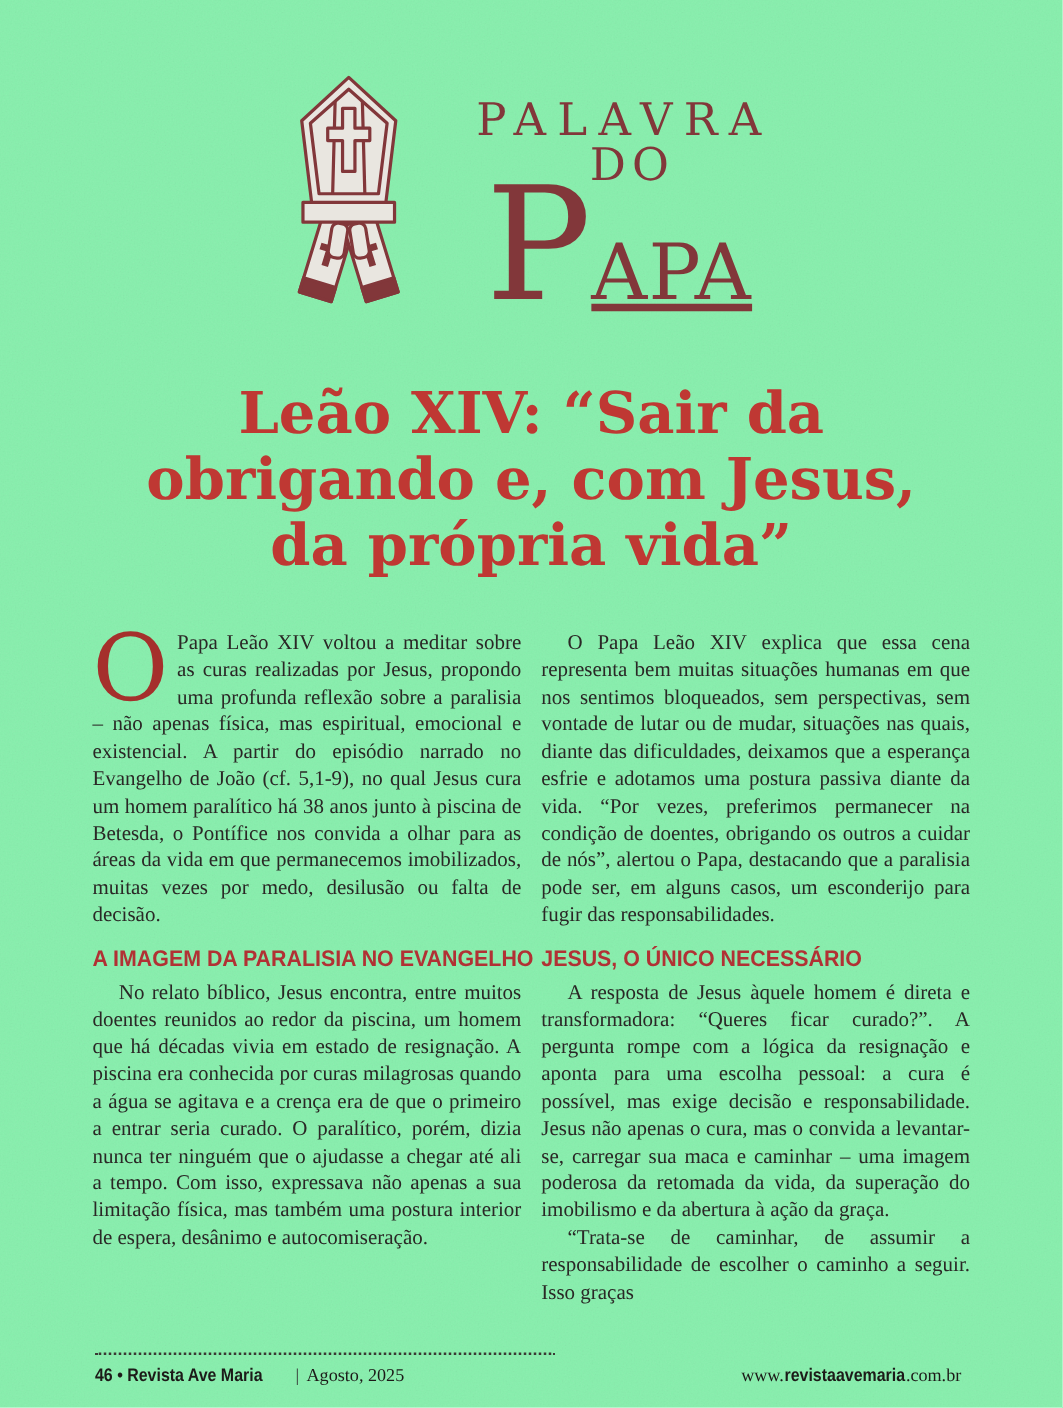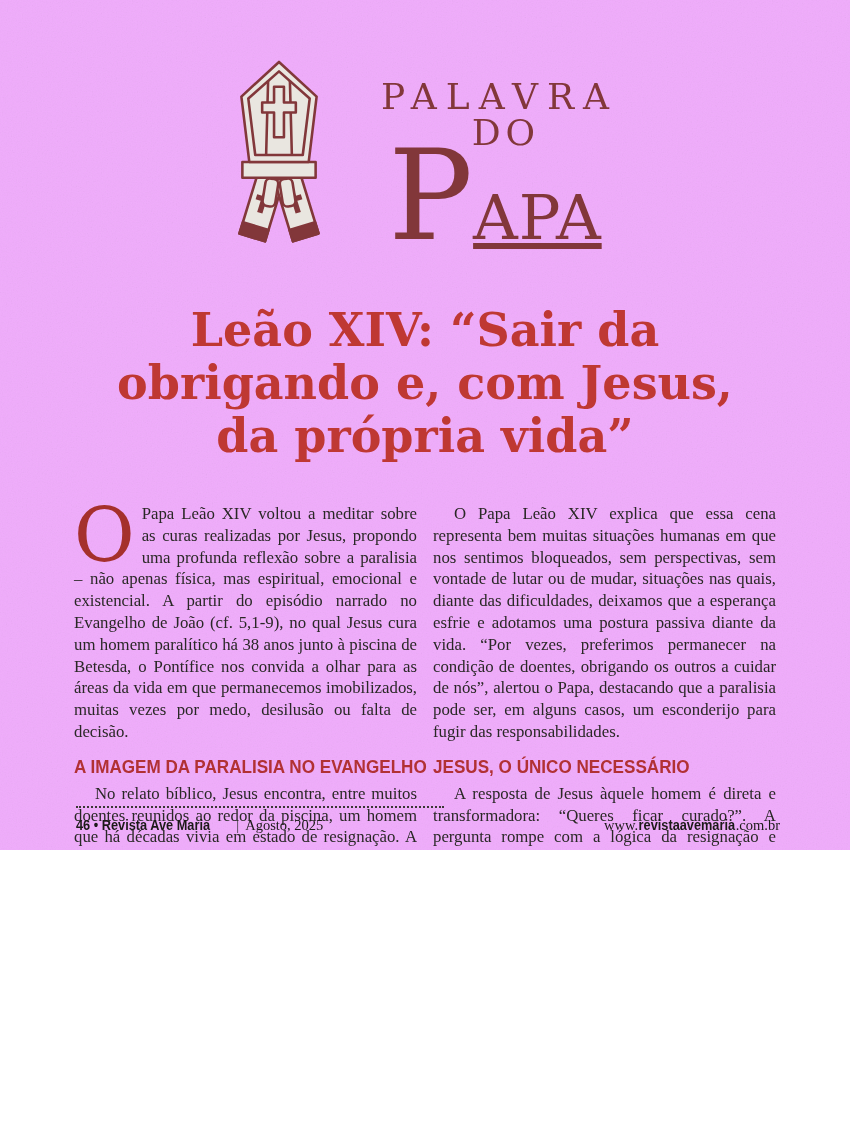--- a/index.html
+++ b/index.html
@@ -2,22 +2,22 @@
 <html lang="pt"><head>
 <meta charset="utf-8">
 <style>
   * { box-sizing: border-box; }
   html, body { margin: 0; padding: 0; }
   body { width: 850px; }
 
   .page {
     position: relative;
     width: 850px;
-    height: 850px;
-    background: #f0abfc;
+    height: 1126px;
+    background: #86efac;
     overflow: hidden;
     font-family: "Liberation Serif", serif;
     color: #2a2826;
   }
   .texture {
     position: absolute;
     inset: 0;
     z-index: 0;
     pointer-events: none;
   }
@@ -117,21 +117,21 @@
     text-align: left;
     transform: scaleX(0.95);
     transform-origin: left center;
     white-space: nowrap;
   }
 
   
   .footer {
     position: absolute;
     left: 76px;
-    right: 70px;
+    right: 81px;
     bottom: 16px;
     z-index: 1;
   }
   .footer-rule {
     width: 368px;
     border-top: 2px dotted #3a3834;
     margin-bottom: 9px;
   }
   .footer-row {
     display: flex;

